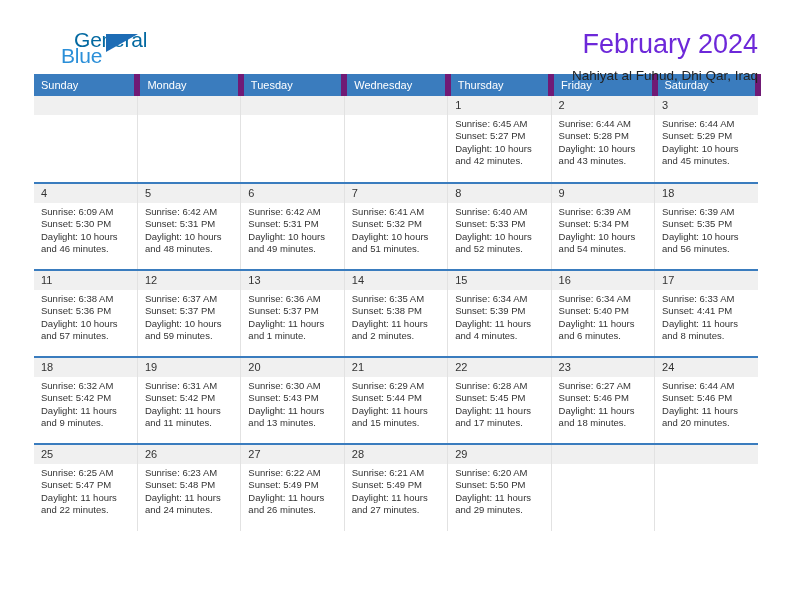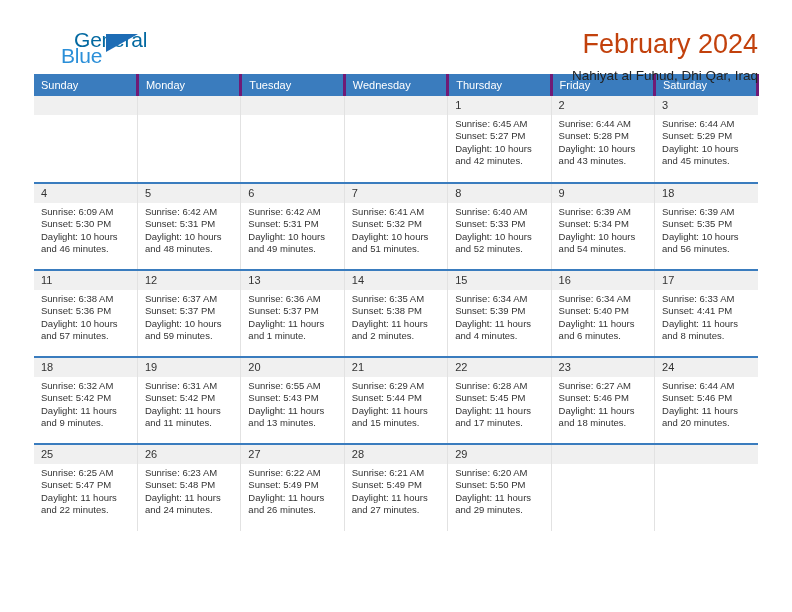--- a/index.html
+++ b/index.html
@@ -64,21 +64,21 @@
     letter-spacing: -0.2px;
     color: #2b8fd8;
     line-height: 24px;
   }
   .title-block {
     text-align: right;
     flex: 0 0 auto;
   }
   .cal-title {
     font-size: 27px;
-    color: #c2410c;
+    color: #6d28d9;
     line-height: 32px;
     font-weight: normal;
     margin: 0;
   }
   .cal-subtitle {
     font-size: 13.5px;
     color: #222222;
     line-height: 20px;
     margin: 6px 0 0 1px;
     font-weight: normal;
@@ -95,21 +95,21 @@
 
   .calendar thead th {
     background: #3a7cbe;
     color: #ffffff;
     font-size: 11px;
     font-weight: normal;
     text-align: left;
     padding: 5px 0 5px 7px;
     height: 20px;
     box-sizing: border-box;
-    border-right: 3px solid #701a75;
+    border-right: 6px solid #701a75;
   }
 
   .calendar tbody td {
     vertical-align: top;
     padding: 0;
     border-top: 2px solid #3a7cbe;
     border-right: 1px solid #e2e2e2;
     background: #ffffff;
     height: 87px;
     box-sizing: border-box;
@@ -393,21 +393,21 @@
                 <div>Sunrise: 6:31 AM</div>
                 <div>Sunset: 5:42 PM</div>
                 <div class="daylight">Daylight: 11 hours and 11 minutes.</div>
               </div>
             </div>
           </td>
           <td>
             <div class="cell">
               <div class="daynum">20</div>
               <div class="info">
-                <div>Sunrise: 6:55 AM</div>
+                <div>Sunrise: 6:30 AM</div>
                 <div>Sunset: 5:43 PM</div>
                 <div class="daylight">Daylight: 11 hours and 13 minutes.</div>
               </div>
             </div>
           </td>
           <td>
             <div class="cell">
               <div class="daynum">21</div>
               <div class="info">
                 <div>Sunrise: 6:29 AM</div>

